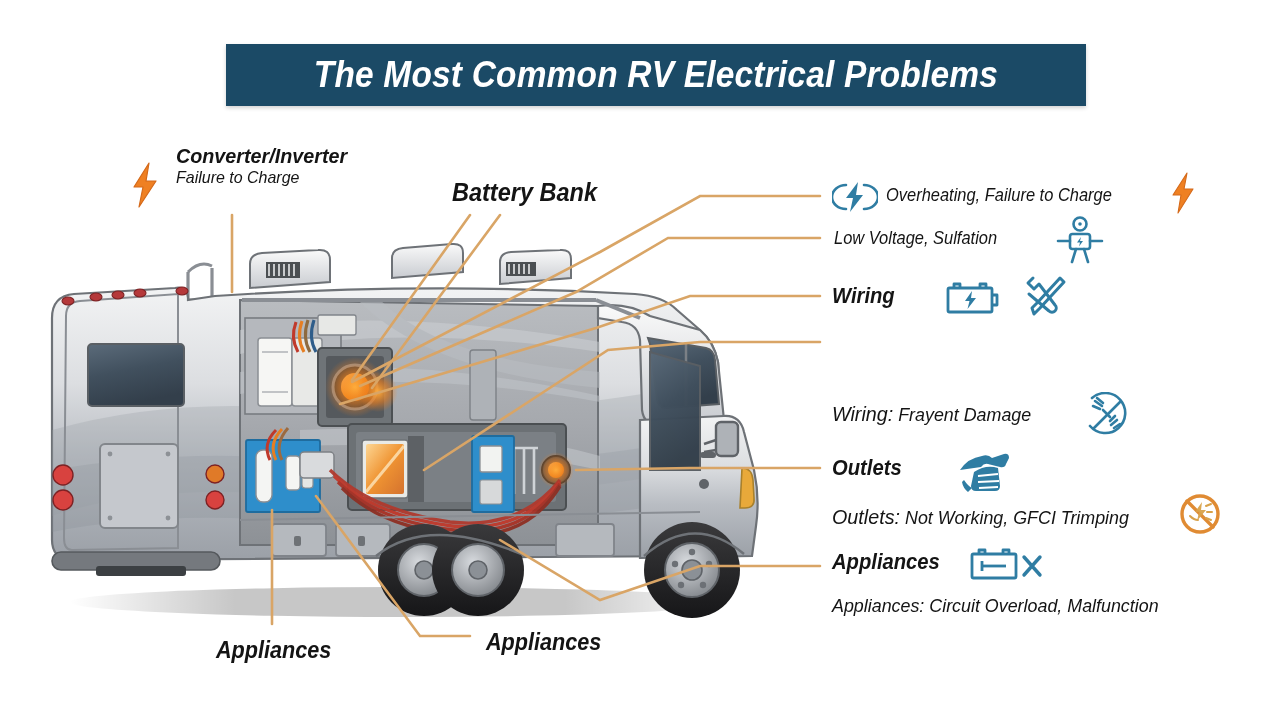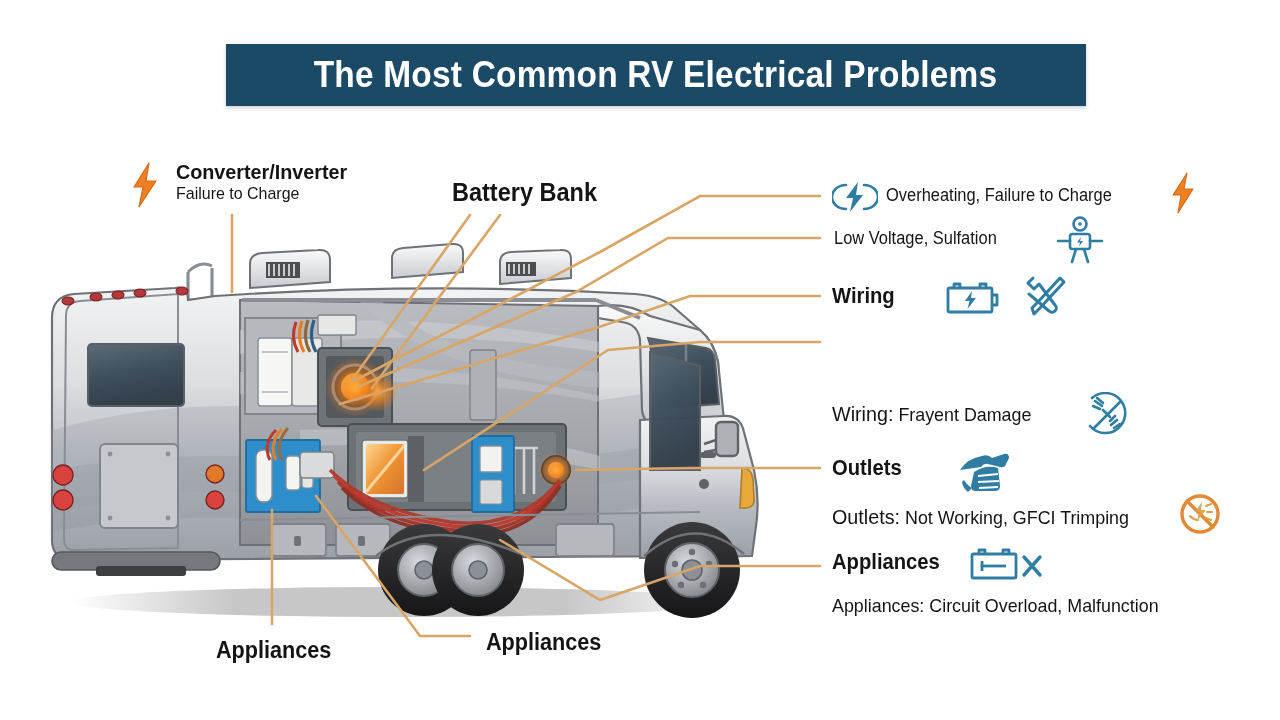--- a/index.html
+++ b/index.html
@@ -6,21 +6,21 @@
     margin: 0; padding: 0;
     background: #ffffff;
   }
   body {
     width: 1280px; height: 720px;
     position: relative;
     overflow: hidden;
     font-family: "Liberation Sans", sans-serif;
     -webkit-font-smoothing: antialiased;
   }
-  #stage { position: absolute; inset: 0; }
+  #stage { position: absolute; inset: 0; font-style: italic; }
 
   
   .title-bar {
     position: absolute;
     left: 226px; top: 44px;
     width: 860px; height: 62px;
     background: #1b4a66;
     display: flex; align-items: center; justify-content: center;
     box-shadow: 0 2px 4px rgba(0,0,0,.18);
   }
@@ -380,21 +380,21 @@
       <path d="M272,624 L272,510"></path>
 
       <path d="M470,636 L420,636 L316,496"></path>
     </g>
   </svg>
 
   <svg class="abs" style="left:128px; top:162px; width:34px; height:46px;" viewBox="0 0 34 46" aria-hidden="true">
     <path d="M21,1 L6,25 L15,25 L11,45 L28,19 L18,19 Z" fill="#ef8022" stroke="#d4691a" stroke-width="1.2" stroke-linejoin="round"></path>
   </svg>
 
-  <div class="lbl" style="left:176px; top:160px;">
+  <div class="lbl" style="left:176px; top:144px;">
     <span class="hd">Converter/Inverter</span>
     <span class="sub">Failure to Charge</span>
   </div>
 
   <div class="lbl one" style="left:452px; top:178px;text-align:right;">
     <span class="hd" style="font-size:25px;">Battery Bank</span>
   </div>
 
   <div class="lbl one" style="left:216px; top:638px;">
     <span class="hd" style="font-size:23px;">Appliances</span>

